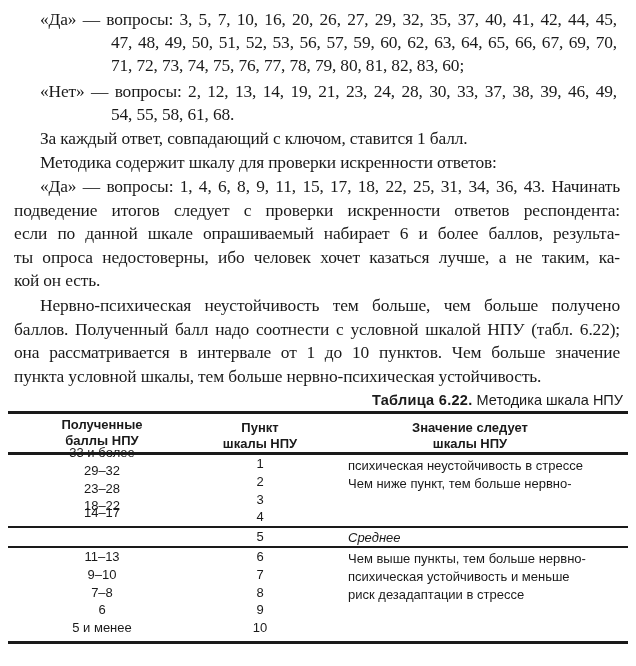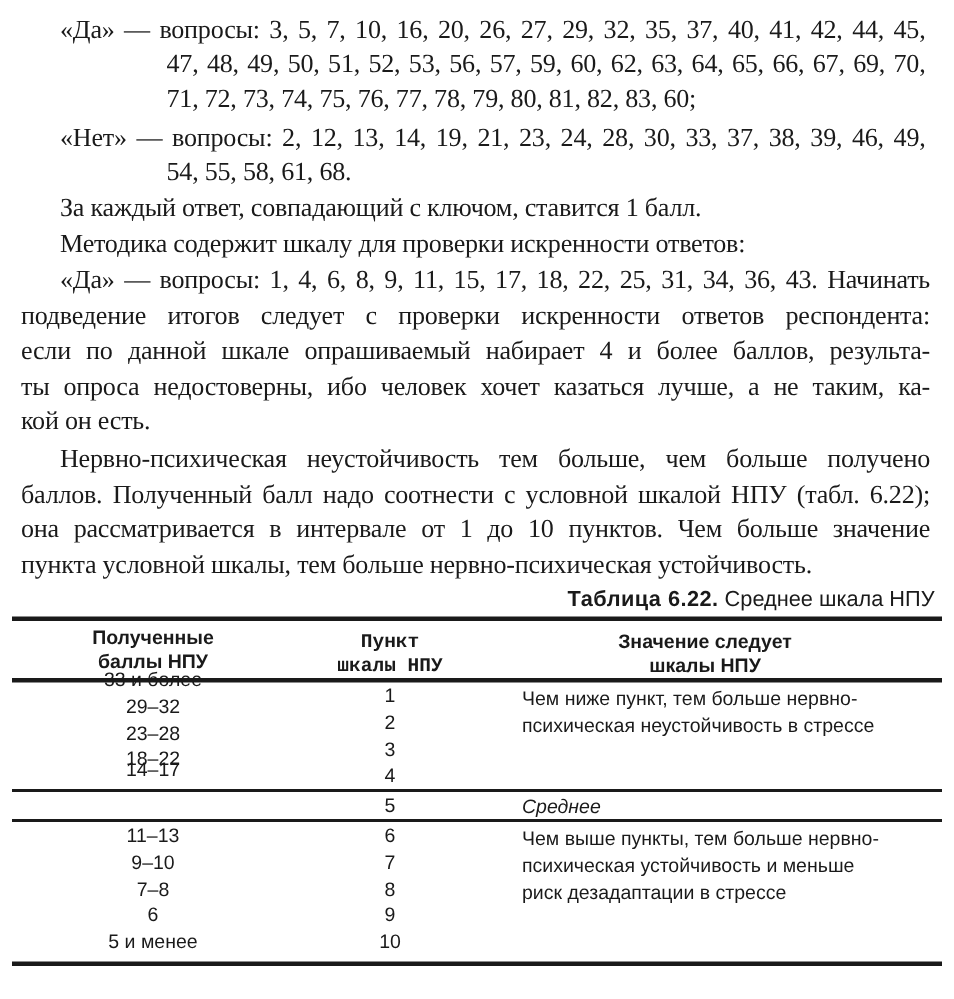--- a/index.html
+++ b/index.html
@@ -39,51 +39,51 @@
     <div class="line" style="left:111px; top:103px;">54, 55, 58, 61, 68.</div>
     <div class="line" style="left:40px; top:127px;">За каждый ответ, совпадающий с ключом, ставится 1 балл.</div>
     <div class="line" style="left:40px; top:151px;">Методика содержит шкалу для проверки искренности ответов:</div>
     <div class="line" style="left:40px; top:175px; width:580px;">
         <span class="justify" style="display:block;">«Да» — вопросы: 1, 4, 6, 8, 9, 11, 15, 17, 18, 22, 25, 31, 34, 36, 43. Начинать</span>
       </div>
     <div class="line" style="left:14px; top:199px; width:606px;">
         <span class="justify" style="display:block;">подведение итогов следует с проверки искренности ответов респондента:</span>
       </div>
     <div class="line" style="left:14px; top:222px; width:606px;">
-        <span class="justify" style="display:block;">если по данной шкале опрашиваемый набирает 4 и более баллов, результа-</span>
+        <span class="justify" style="display:block;">если по данной шкале опрашиваемый набирает 6 и более баллов, результа-</span>
       </div>
     <div class="line" style="left:14px; top:246px; width:606px;">
         <span class="justify" style="display:block;">ты опроса недостоверны, ибо человек хочет казаться лучше, а не таким, ка-</span>
       </div>
     <div class="line" style="left:14px; top:269px;">кой он есть.</div>
     <div class="line" style="left:40px; top:294px; width:580px;">
         <span class="justify" style="display:block;">Нервно-психическая неустойчивость тем больше, чем больше получено</span>
       </div>
     <div class="line" style="left:14px; top:318px; width:606px;">
         <span class="justify" style="display:block;">баллов. Полученный балл надо соотнести с условной шкалой НПУ (табл. 6.22);</span>
       </div>
     <div class="line" style="left:14px; top:341px; width:606px;">
         <span class="justify" style="display:block;">она рассматривается в интервале от 1 до 10 пунктов. Чем больше значение</span>
       </div>
     <div class="line" style="left:14px; top:365px;">пункта условной шкалы, тем больше нервно-психическая устойчивость.</div>
   </div>
 
   <div class="caption sans">
     <b>Таблица 6.22.</b>
-    <span>Среднее шкала НПУ</span>
+    <span>Методика шкала НПУ</span>
   </div>
 
   <div class="sans">
     <div class="rule thick" style="top:411px;"></div>
 
     <div class="hdr c1" style="top:417px;">
       <div>Полученные</div>
       <div>баллы НПУ</div>
     </div>
-    <div class="hdr c2" style="top:420px; left:215px; width:90px;font-family:Liberation Mono, monospace;">
+    <div class="hdr c2" style="top:420px; left:215px; width:90px;">
       <div>Пункт</div>
       <div>шкалы НПУ</div>
     </div>
     <div class="hdr" style="top:420px; left:380px; width:180px;">
       <div>Значение следует</div>
       <div>шкалы НПУ</div>
     </div>
 
     <div class="rule thick" style="top:452px;"></div>
 
@@ -93,22 +93,22 @@
       <div>23–28</div>
       <div>18–22</div>
     </div>
     <div class="cell c2" style="top:455px;">
       <div>1</div>
       <div>2</div>
       <div>3</div>
       <div>4</div>
     </div>
     <div class="cell c3" style="top:457px;">
+      <div>психическая неустойчивость в стрессе</div>
       <div>Чем ниже пункт, тем больше нервно-</div>
-      <div>психическая неустойчивость в стрессе</div>
     </div>
 
     <div class="rule thin" style="top:526px;"></div>
 
     <div class="cell c1" style="top:504px;">
       <div>14–17</div>
     </div>
     <div class="cell c2" style="top:528px;">
       <div>5</div>
     </div>

